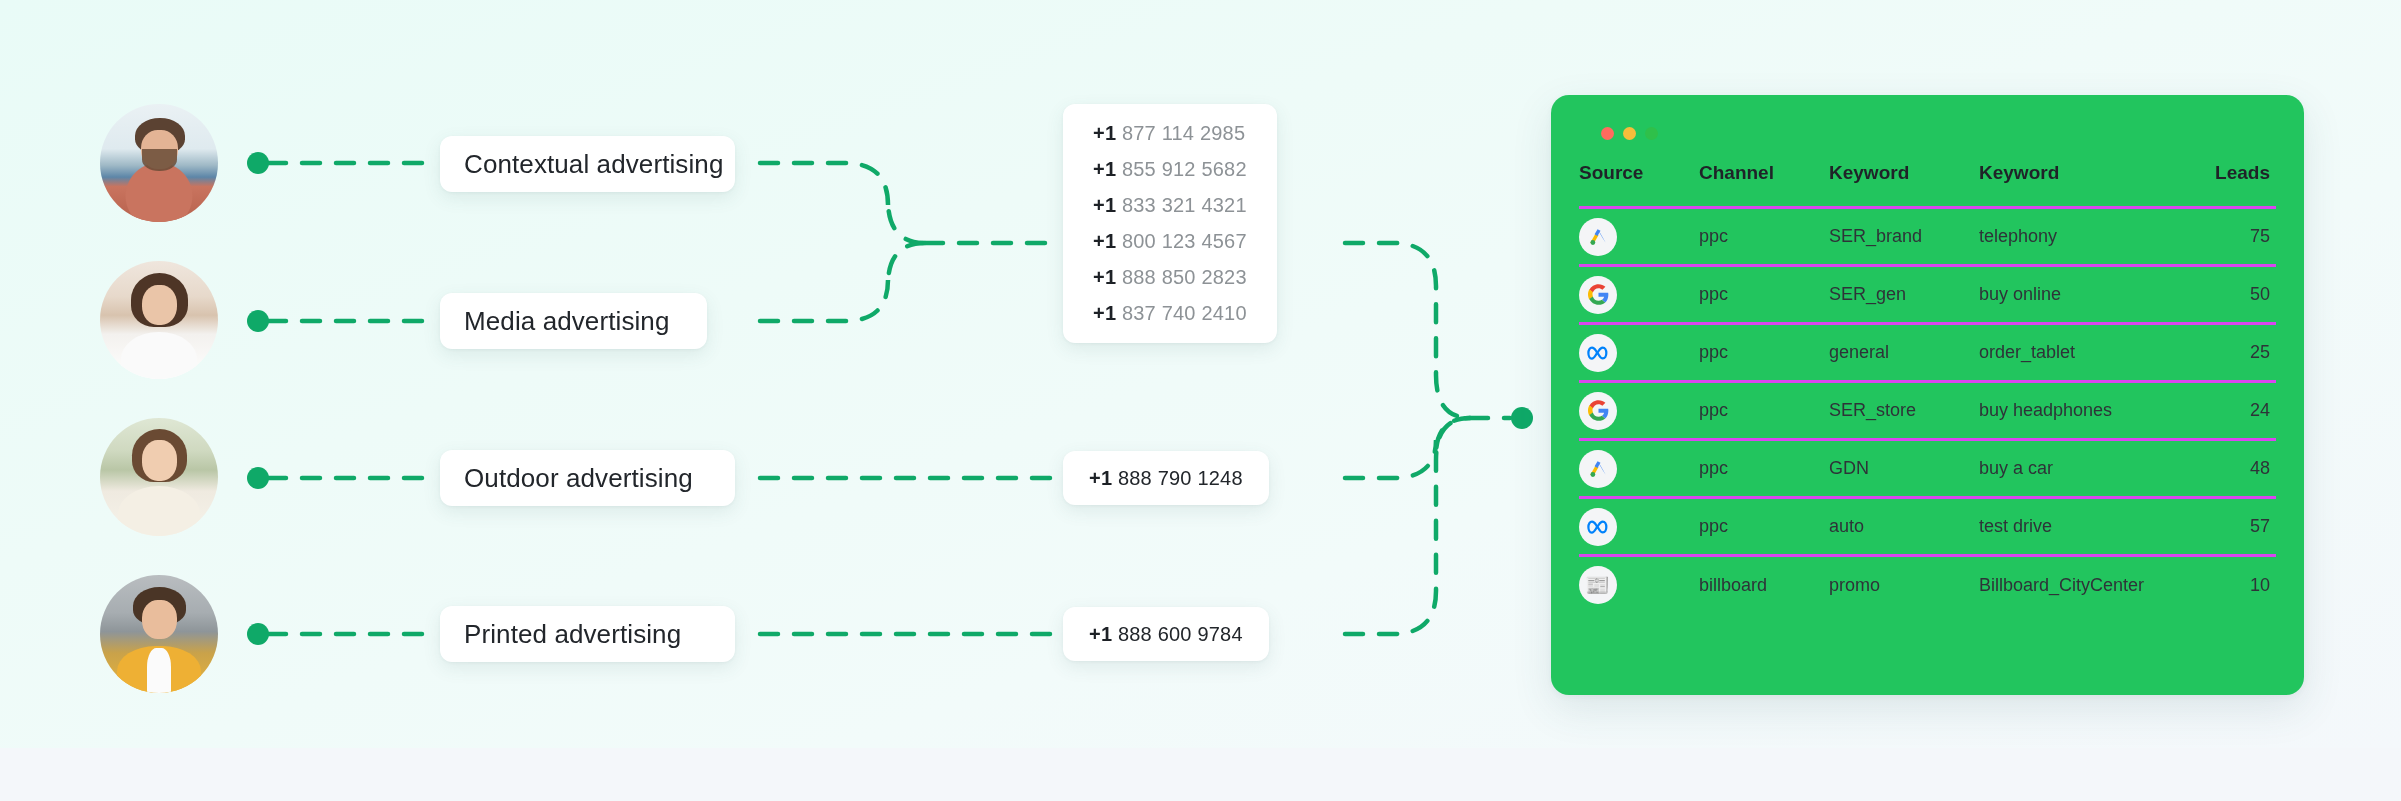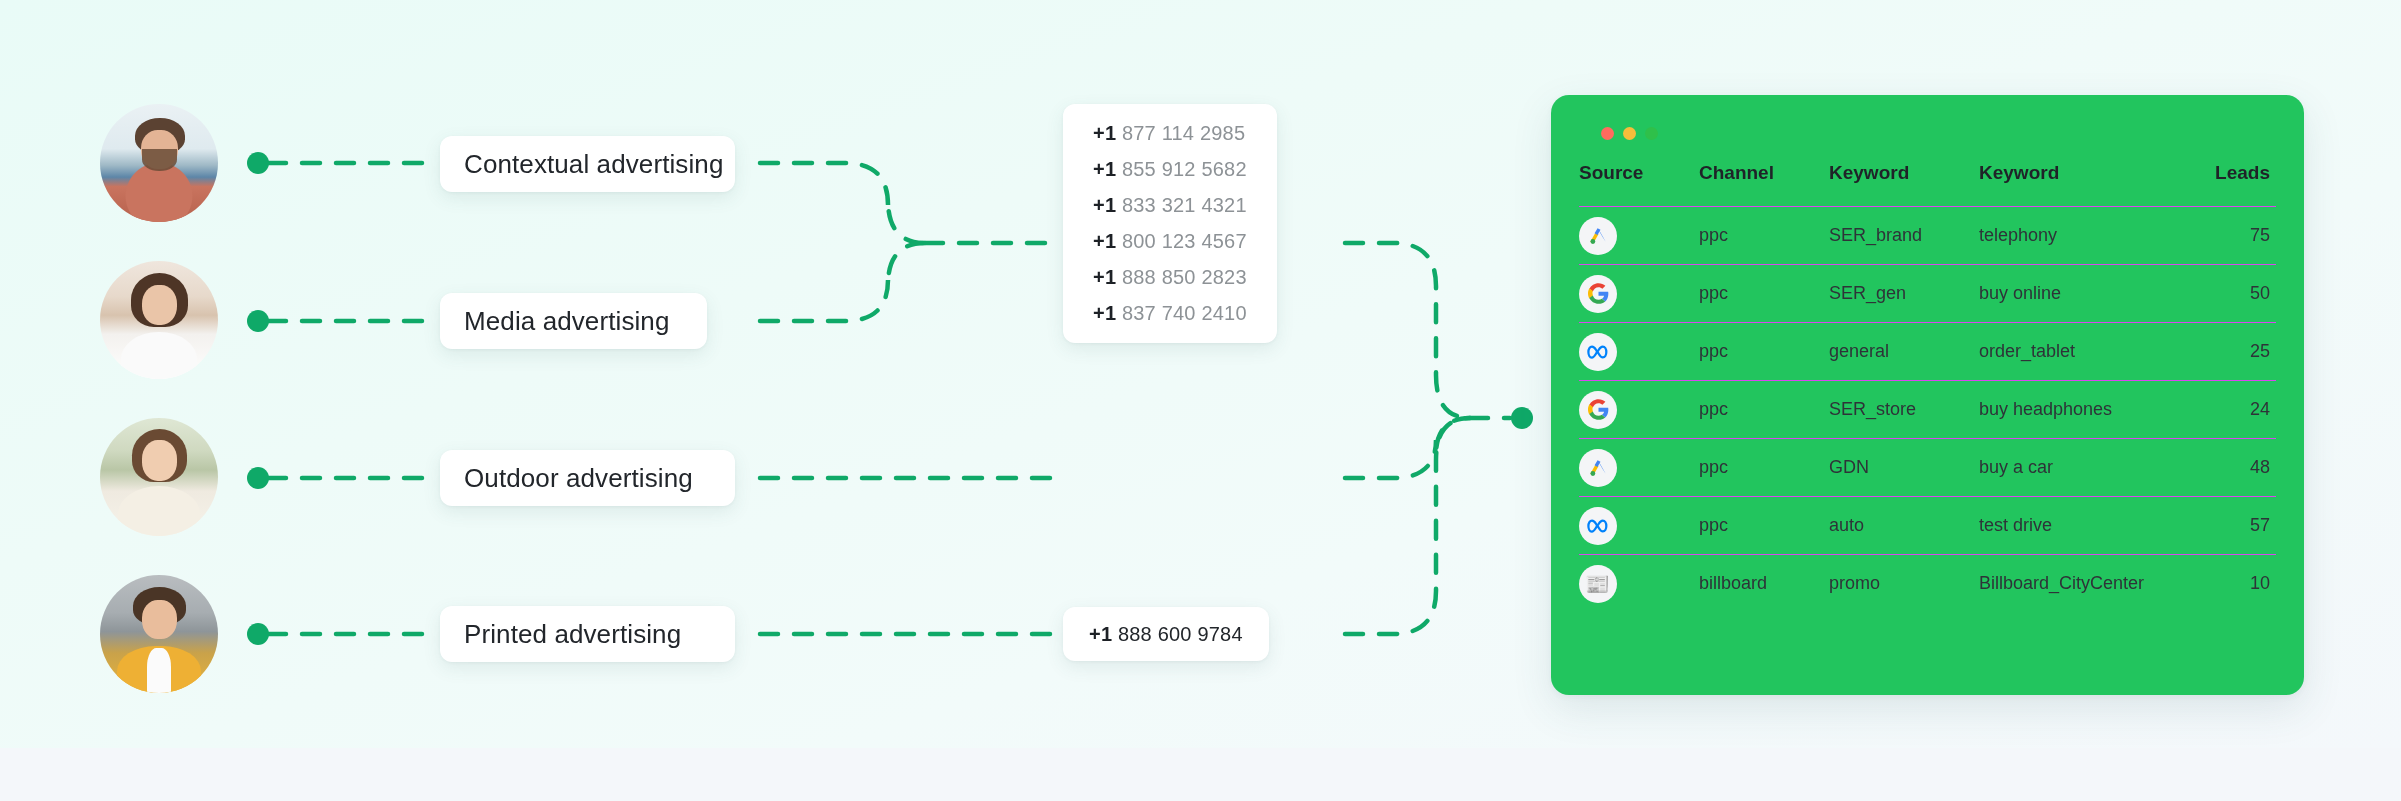--- a/index.html
+++ b/index.html
@@ -135,21 +135,21 @@
   #dots { display: flex; gap: 9px; padding: 32px 0 0 22px; }
   #dots span { width: 13px; height: 13px; border-radius: 50%; display:block; }
 
   table { width: 100%; border-collapse: collapse; margin-top: 22px; }
   th {
     font-size: 19px; font-weight: bold; color: #1f2328;
     padding: 0 0 22px 0; text-align: left; white-space: nowrap;
   }
   td {
     font-size: 18px; color: #2e3338;
-    border-top: 1px solid #d946ef;
+    border-top: 3px solid #d946ef;
     height: 58px; text-align: left; white-space: nowrap;
   }
   th.c-src, td.c-src { width: 120px; }
   th.c-chn, td.c-chn { width: 130px; }
   th.c-cmp, td.c-cmp { width: 150px; }
   th.c-kw , td.c-kw  { width: 200px; }
   th.c-ld , td.c-ld  { text-align: right; padding-right: 6px; }
   td.c-ld { text-align: right; padding-right: 6px; }
 
   .src-chip {
@@ -259,20 +259,26 @@
     <div class="phone-line">
       <span class="cc">+1</span>
       <span>888 850 2823</span>
     </div>
     <div class="phone-line">
       <span class="cc">+1</span>
       <span>837 740 2410</span>
     </div>
   </div>
 
+  <div class="card phone-card single" id="pc1" style="left: 1063px; top: 451px;">
+    <div class="phone-line">
+      <span class="cc">+1</span>
+      <span>888 790 1248</span>
+    </div>
+  </div>
 
   <div class="card phone-card single" id="pc2" style="left: 1063px; top: 607px;">
     <div class="phone-line">
       <span class="cc">+1</span>
       <span>888 600 9784</span>
     </div>
   </div>
 
   <div id="table-card">
 

